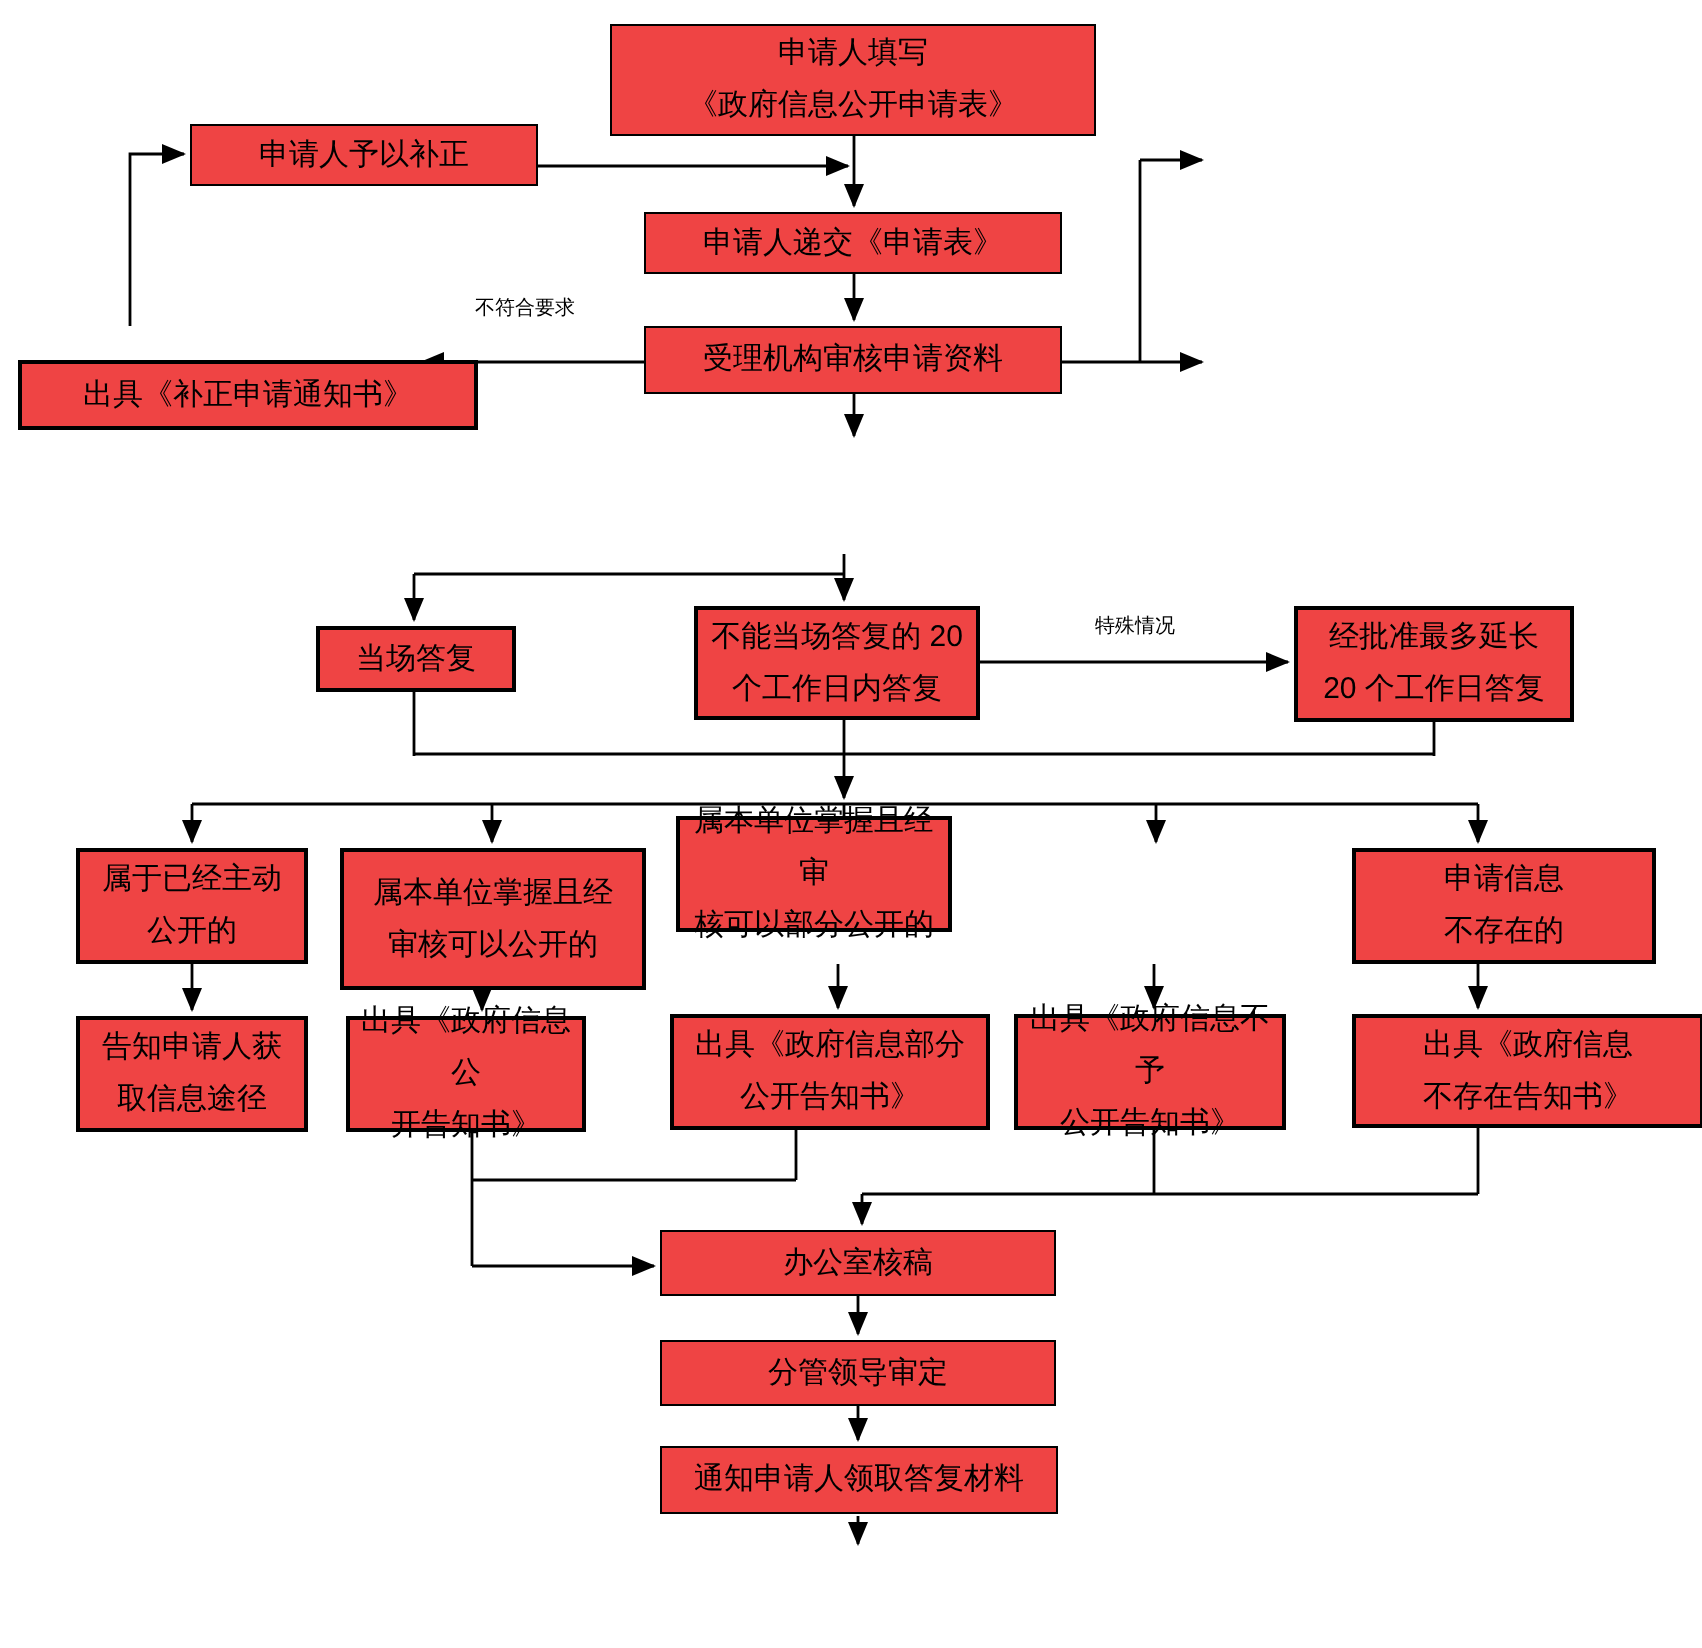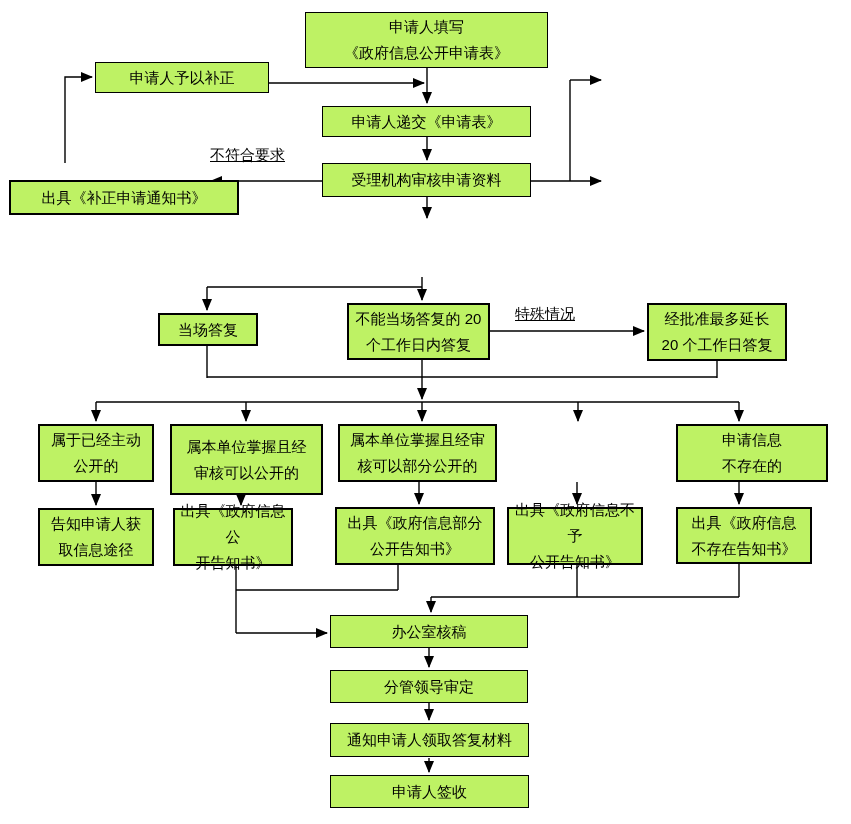--- a/index.html
+++ b/index.html
@@ -2,30 +2,29 @@
 <html><head>
 <meta charset="utf-8">
 <style>
   html,body{margin:0;padding:0;background:#ffffff;}
   #canvas{
     position:relative;width:851px;height:824px;background:#ffffff;
     font-family:"Liberation Sans","DejaVu Sans",sans-serif;color:#000;
   }
   #edges{position:absolute;left:0;top:0;width:851px;height:824px;}
   .node{
-    position:absolute;box-sizing:border-box;background:#bef264;
+    position:absolute;box-sizing:border-box;background:#ef4444;
     border:2px solid #000;display:flex;align-items:center;justify-content:center;
     text-align:center;white-space:pre-line;font-size:15px;line-height:26px;
     padding:4px 2px;
   }
   .node.thin{border-width:1px;}
   .edge-label{
-    position:absolute;font-size:15px;line-height:18px;
+    position:absolute;font-size:10px;line-height:18px;text-align:center;
     background:transparent;
-    text-decoration:underline;
   }
   path.edge{stroke:#000;stroke-width:1.4;fill:none;}
 </style>
 </head>
 <body>
 
 <div id="canvas">
 
   <svg id="edges" viewBox="0 0 851 824" xmlns="http://www.w3.org/2000/svg">
     <defs>
@@ -84,37 +83,36 @@
   <div class="node" style="left:158px;top:313px;width:100px;height:33px">当场答复</div>
   <div class="node" style="left:347px;top:303px;width:143px;height:57px">不能当场答复的 20
 个工作日内答复</div>
   <div class="node" style="left:647px;top:303px;width:140px;height:58px">经批准最多延长
 20 个工作日答复</div>
 
   <div class="node" style="left:38px;top:424px;width:116px;height:58px">属于已经主动
 公开的</div>
   <div class="node" style="left:170px;top:424px;width:153px;height:71px">属本单位掌握且经
 审核可以公开的</div>
-  <div class="node" style="left:338px;top:424px;width:159px;height:58px">属本单位掌握且经审
+  <div class="node" style="left:338px;top:408px;width:138px;height:58px">属本单位掌握且经审
 核可以部分公开的</div>
   <div class="node" style="left:676px;top:424px;width:152px;height:58px">申请信息
 不存在的</div>
 
   <div class="node" style="left:38px;top:508px;width:116px;height:58px">告知申请人获
 取信息途径</div>
   <div class="node" style="left:173px;top:508px;width:120px;height:58px">出具《政府信息公
 开告知书》</div>
   <div class="node" style="left:335px;top:507px;width:160px;height:58px">出具《政府信息部分
 公开告知书》</div>
   <div class="node" style="left:507px;top:507px;width:136px;height:58px">出具《政府信息不予
 公开告知书》</div>
-  <div class="node" style="left:676px;top:507px;width:136px;height:57px">出具《政府信息
+  <div class="node" style="left:676px;top:507px;width:176px;height:57px">出具《政府信息
 不存在告知书》</div>
 
   <div class="node thin" style="left:330px;top:615px;width:198px;height:33px">办公室核稿</div>
   <div class="node thin" style="left:330px;top:670px;width:198px;height:33px">分管领导审定</div>
   <div class="node thin" style="left:330px;top:723px;width:199px;height:34px">通知申请人领取答复材料</div>
-  <div class="node thin" style="left:330px;top:775px;width:199px;height:33px">申请人签收</div>
 
   <div class="edge-label" style="left:210px;top:146px;width:105px">不符合要求</div>
   <div class="edge-label" style="left:515px;top:305px;width:105px">特殊情况</div>
 
 </div>
 
 </body></html>

